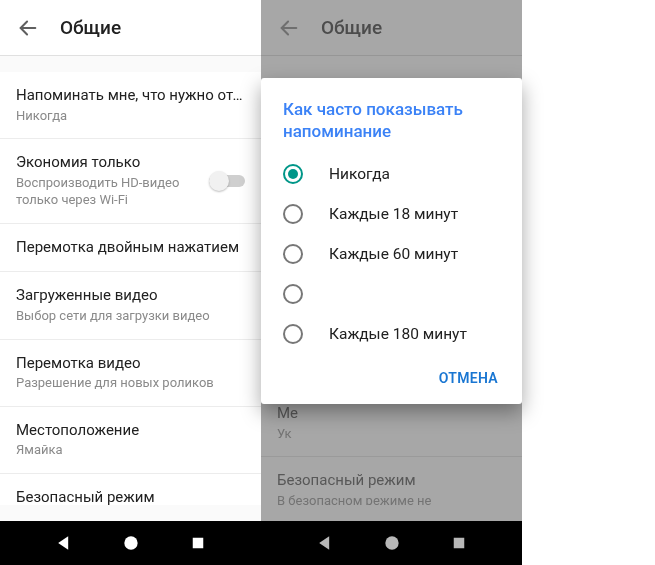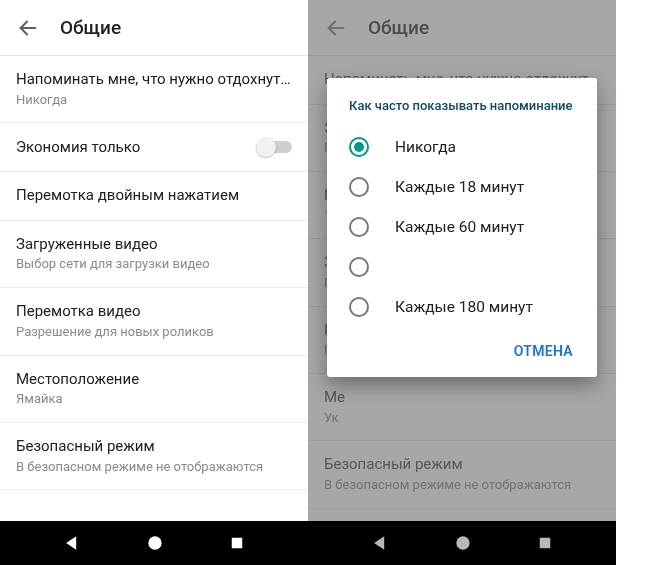--- a/index.html
+++ b/index.html
@@ -5,26 +5,27 @@
   * { margin: 0; padding: 0; box-sizing: border-box; }
   body {
     font-family: Roboto, "Helvetica Neue", Arial, sans-serif;
     background: #fff;
     width: 655px;
     height: 565px;
     overflow: hidden;
     display: flex;
   }
   .phone {
-    width: 308px;
+    width: 261px;
     height: 565px;
     position: relative;
     display: flex;
     flex-direction: column;
     background: #fafafa;
+    gap: 16px;
   }
   .phone.right { background: #e8e8e8; }
   .appbar {
     height: 56px;
     display: flex;
     align-items: center;
     background: #fff;
     border-bottom: 1px solid #e0e0e0;
     padding: 0 8px;
   }
@@ -103,23 +104,23 @@
   }
   .dialog {
     margin-top: 78px;
     width: 270px;
     background: #fff;
     border-radius: 3px;
     box-shadow: 0 8px 20px rgba(0,0,0,.35);
     padding: 20px 0 6px 0;
   }
   .dialog-title {
-    font-size: 13px;
+    font-size: 17px;
     font-weight: 500;
-    color: #0c4a6e;
+    color: #3b82f6;
     padding: 0 22px 12px 22px;
     line-height: 1.3;
   }
   .dialog-option {
     display: flex; align-items: center;
     padding: 10px 22px;
   }
   .radio {
     width: 20px; height: 20px; border-radius: 50%;
     border: 2px solid #777; margin-right: 26px;
@@ -160,20 +161,21 @@
   <div class="content" id="left-list">
       <div class="item">
         <div class="item-text">
           <div class="item-title">Напоминать мне, что нужно отдохнуть от…</div>
           <div class="item-sub">Никогда</div>
         </div>
       </div>
       <div class="item">
         <div class="item-text">
           <div class="item-title">Экономия только</div>
+          <div class="item-sub">Воспроизводить HD-видео только через Wi-Fi</div>
         </div>
         <div class="switch">
           <div class="switch-track"></div>
           <div class="switch-thumb"></div>
         </div>
       </div>
       <div class="item">
         <div class="item-text">
           <div class="item-title">Перемотка двойным нажатием</div>
         </div>

